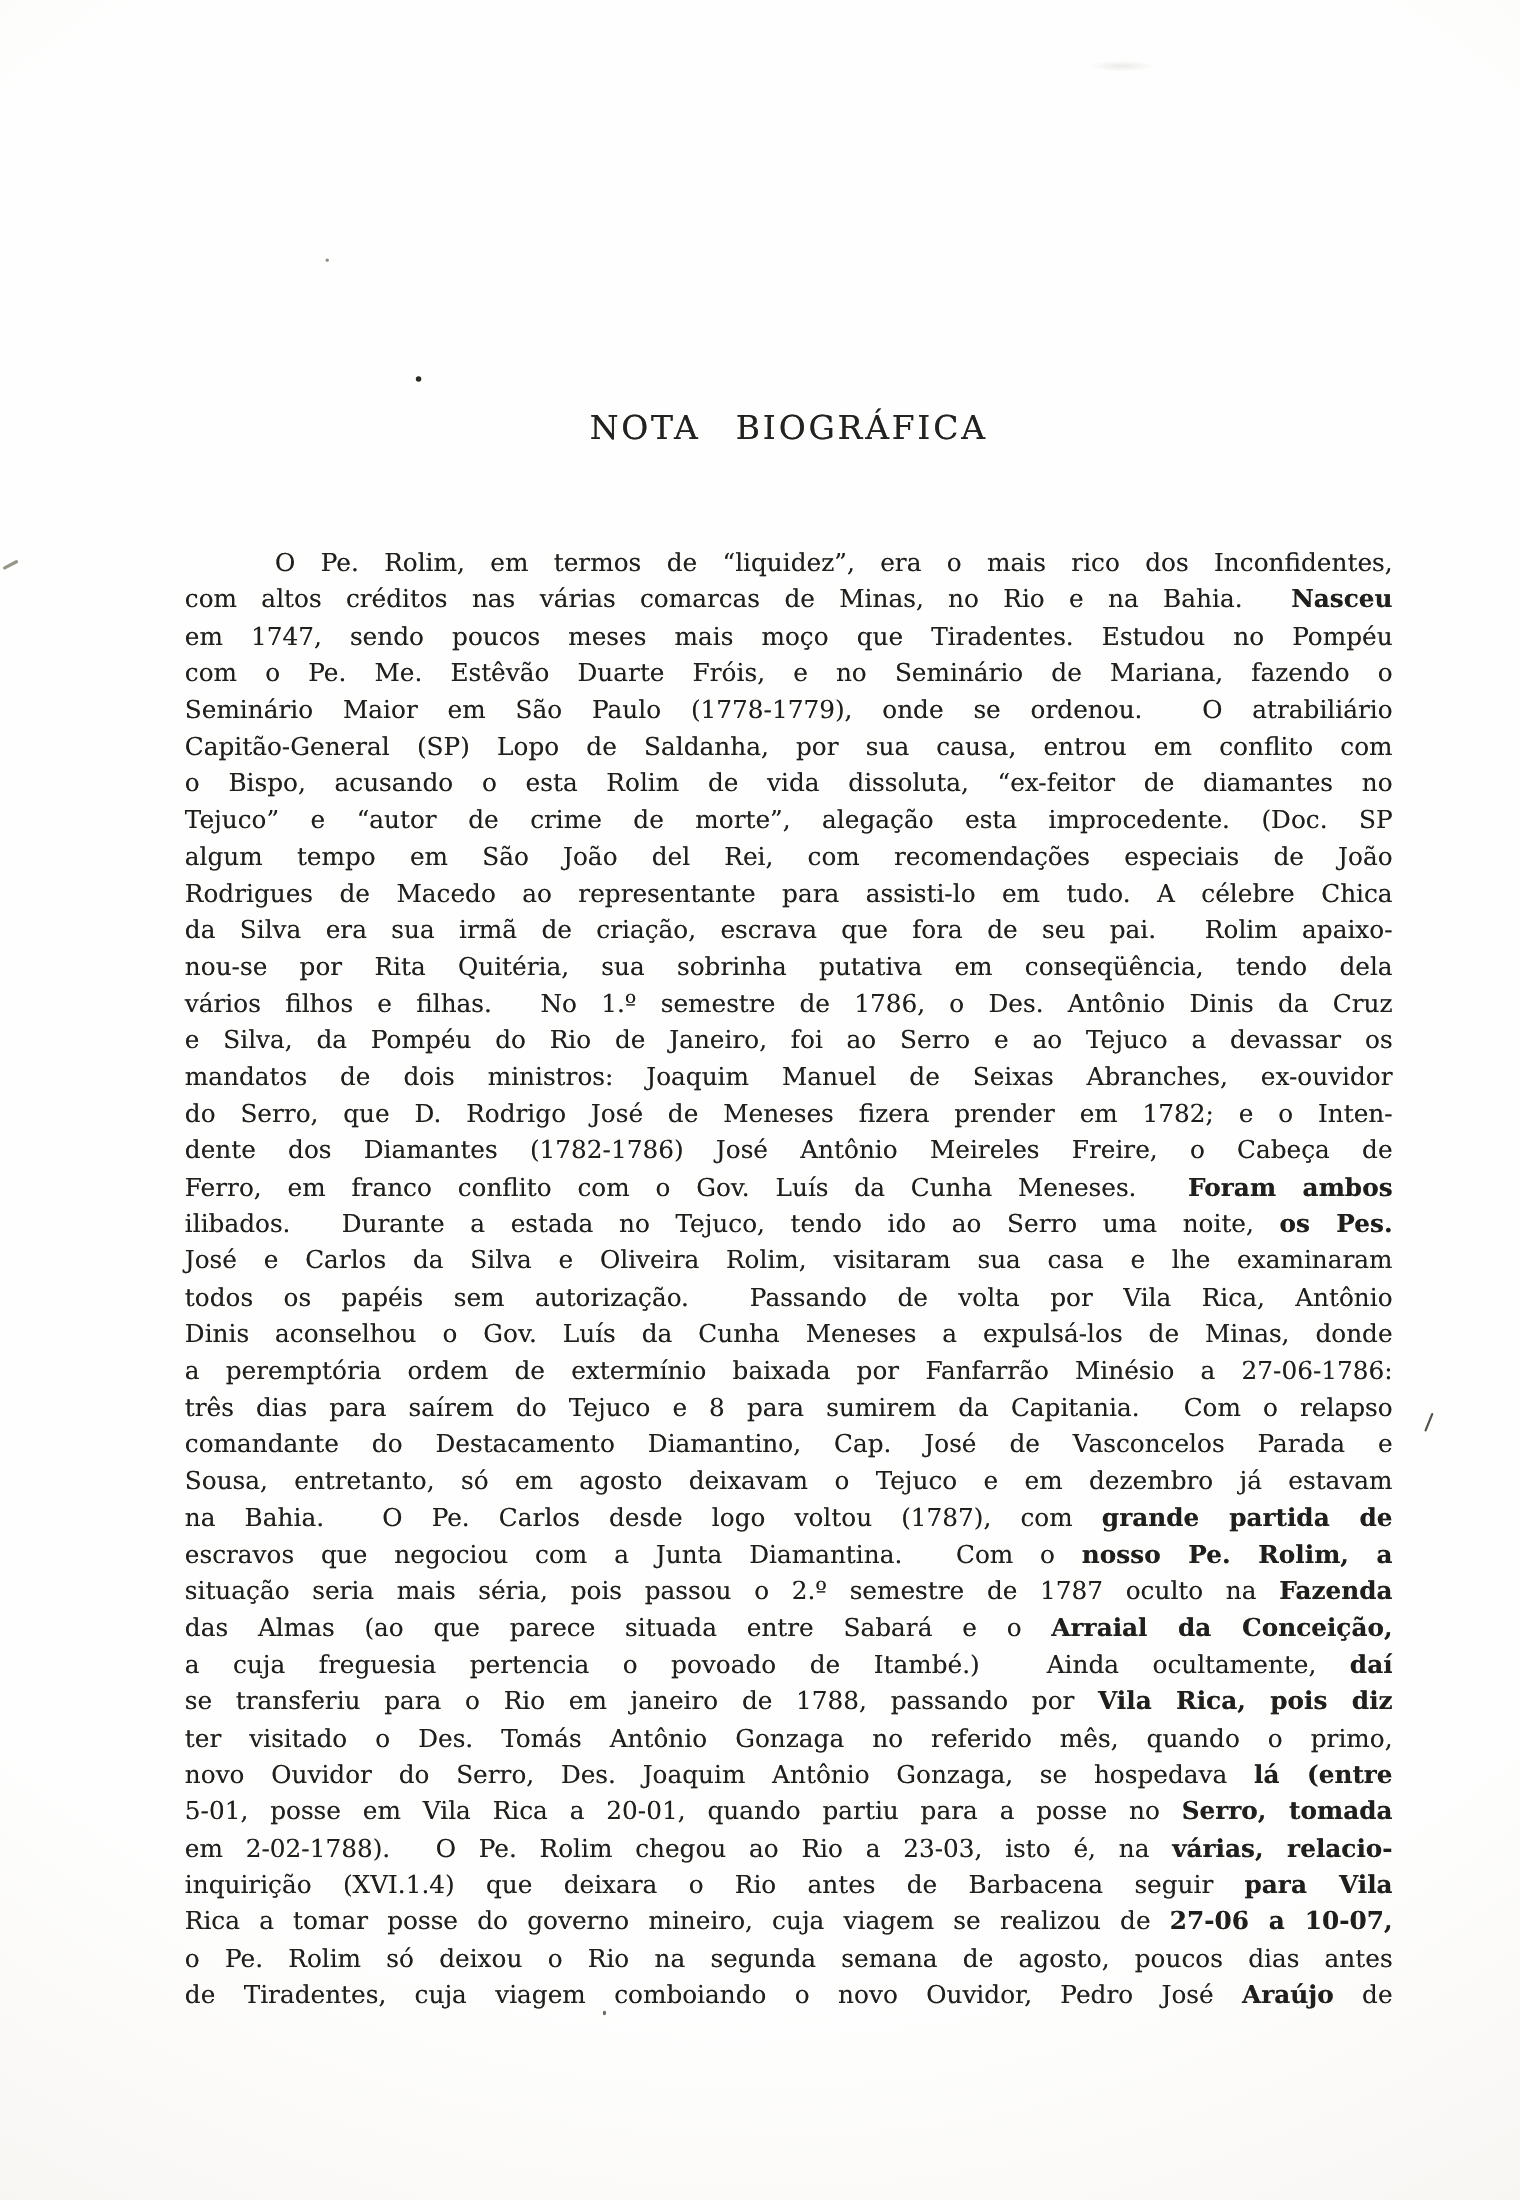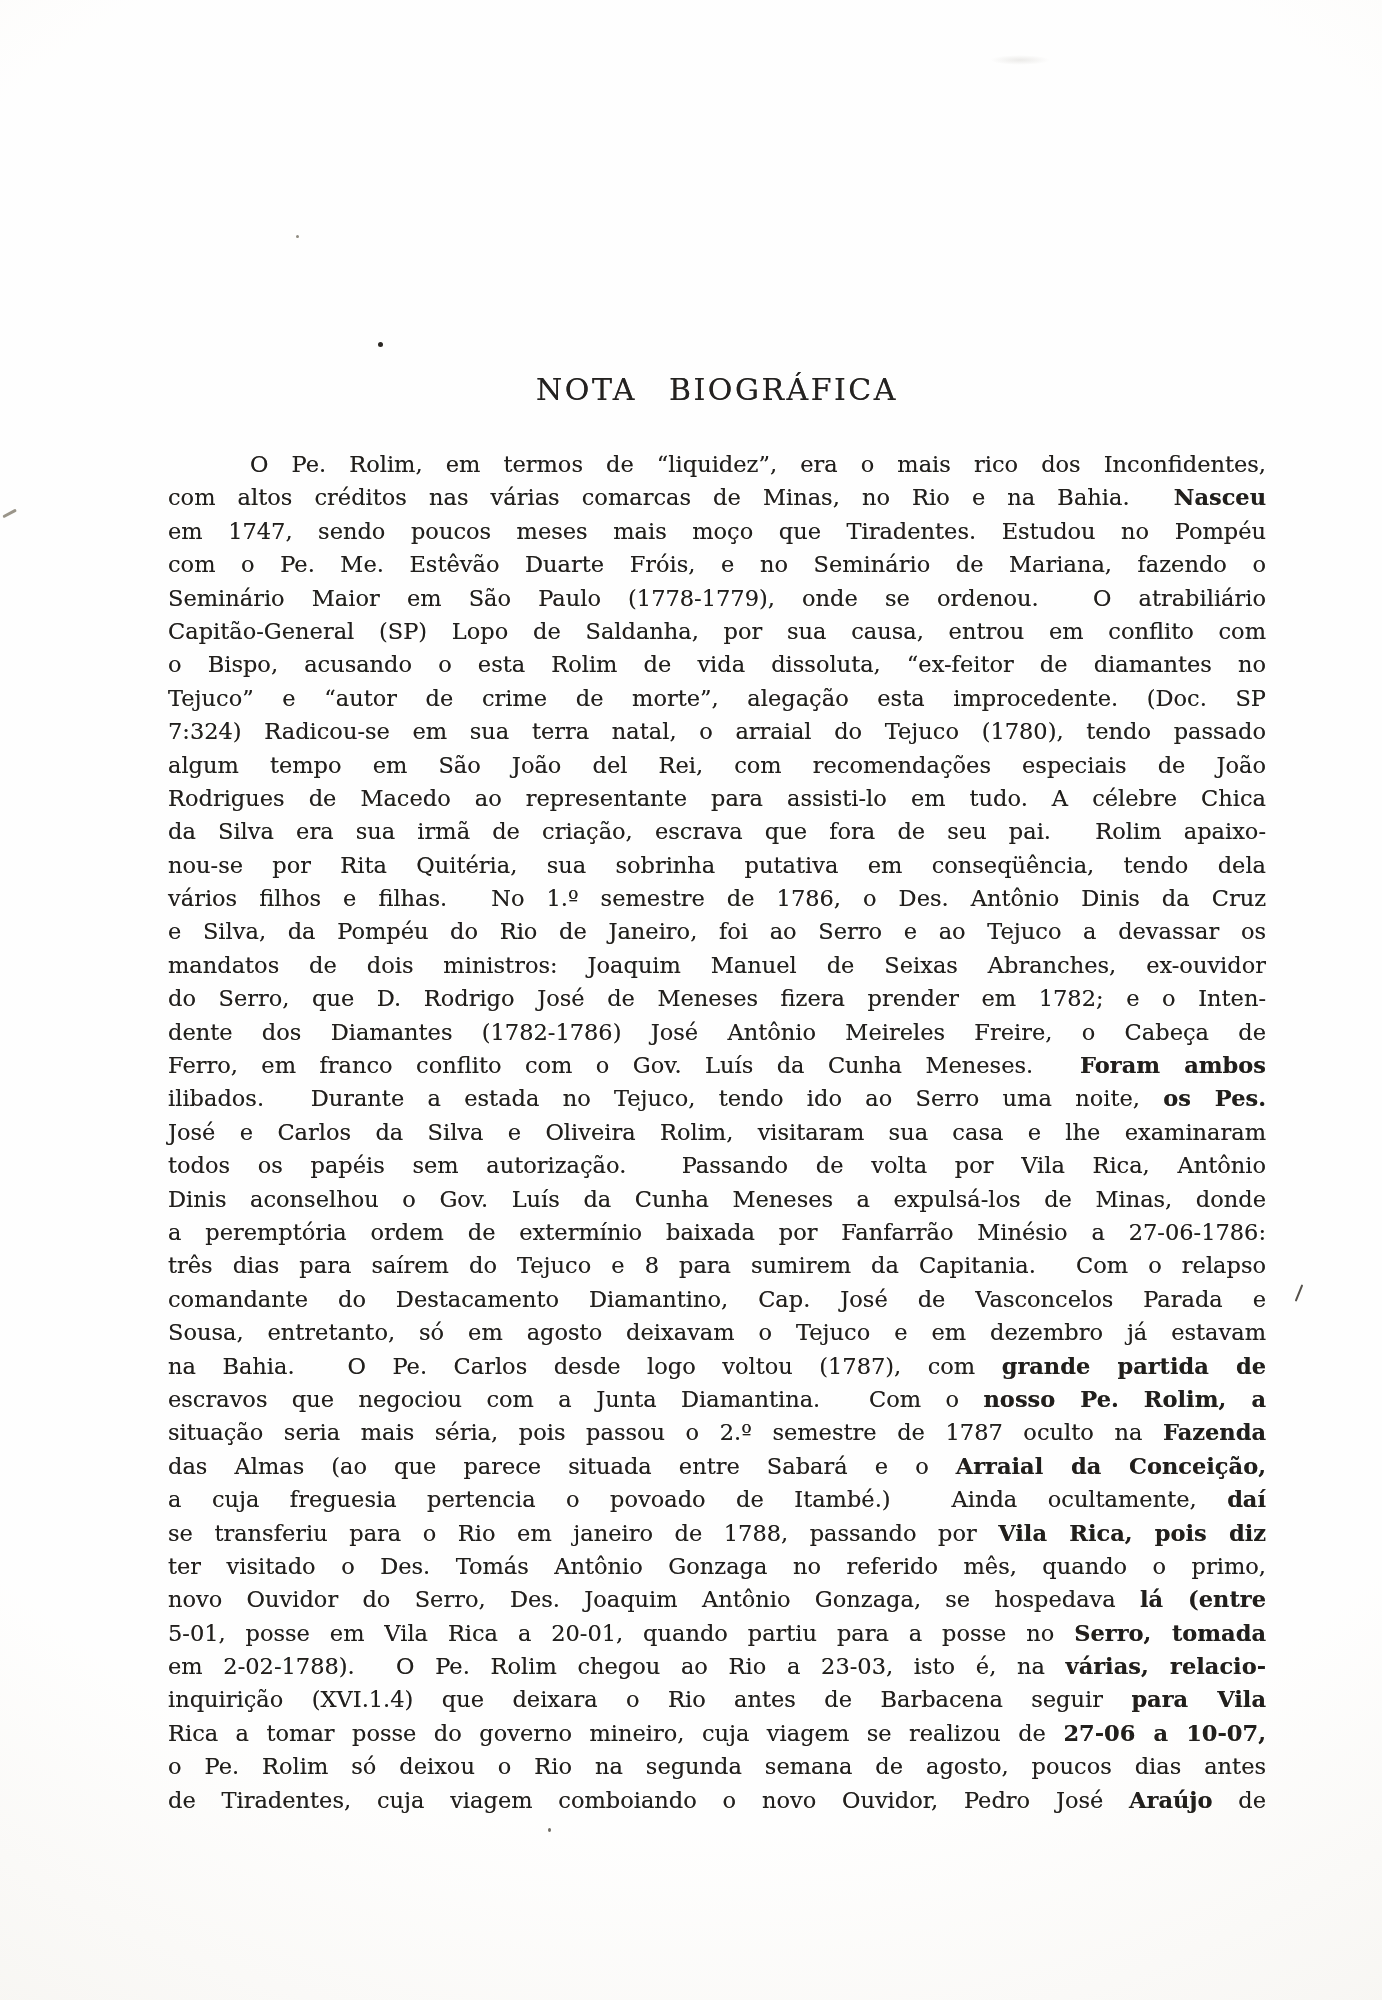--- a/index.html
+++ b/index.html
@@ -24,21 +24,21 @@
   .para {
     position: absolute; left: 168px; top: 448px; width: 1098px;
     color: #211f1c;
   }
   .line {
     font-size: 22.5px; line-height: 33.4px; height: 33.4px;
     text-align: justify; text-align-last: justify;
     white-space: pre-wrap;
     text-shadow: 0 0 0.45px rgba(32,30,26,0.55);
   }
-  .line.indent { padding-left: 82px; }
+  .line.indent { padding-left: 82px; margin-top: 48px; }
   .b { font-weight: bold; }
   .artifact { position: absolute; }
   .dot1 { left: 378px; top: 342px; width: 5px; height: 5px; border-radius: 50%; background: #2b2823; }
   .dot2 { left: 296px; top: 235px; width: 3px; height: 3px; border-radius: 50%; background: #8f8b80; }
   .dot3 { left: 548px; top: 1828px; width: 3px; height: 4px; border-radius: 50%; background: #6f6b62; }
   .slash {
     left: 1298px; top: 1284px; width: 2px; height: 18px;
     background: #55514a; transform: rotate(22deg); border-radius: 1px;
   }
   .tilde {
@@ -63,21 +63,20 @@
 
   <div class="para">
       <div class="line indent"><span>O Pe. Rolim, em termos de “liquidez”, era o mais rico dos Inconfidentes,</span></div>
       <div class="line"><span>com altos créditos nas várias comarcas de Minas, no Rio e na Bahia.  </span><span class="b">Nasceu</span></div>
       <div class="line"><span>em 1747, sendo poucos meses mais moço que Tiradentes. Estudou no Pompéu</span></div>
       <div class="line"><span>com o Pe. Me. Estêvão Duarte Fróis, e no Seminário de Mariana, fazendo o</span></div>
       <div class="line"><span>Seminário Maior em São Paulo (1778-1779), onde se ordenou.  O atrabiliário</span></div>
       <div class="line"><span>Capitão-General (SP) Lopo de Saldanha, por sua causa, entrou em conflito com</span></div>
       <div class="line"><span>o Bispo, acusando o esta Rolim de vida dissoluta, “ex-feitor de diamantes no</span></div>
       <div class="line"><span>Tejuco” e “autor de crime de morte”, alegação esta improcedente. (Doc. SP</span></div>
-      <div class="line"><span>7:324) Radicou-se em sua terra natal, o arraial do Tejuco (1780), tendo passado</span></div>
       <div class="line"><span>algum tempo em São João del Rei, com recomendações especiais de João</span></div>
       <div class="line"><span>Rodrigues de Macedo ao representante para assisti-lo em tudo. A célebre Chica</span></div>
       <div class="line"><span>da Silva era sua irmã de criação, escrava que fora de seu pai.  Rolim apaixo-</span></div>
       <div class="line"><span>nou-se por Rita Quitéria, sua sobrinha putativa em conseqüência, tendo dela</span></div>
       <div class="line"><span>vários filhos e filhas.  No 1.º semestre de 1786, o Des. Antônio Dinis da Cruz</span></div>
       <div class="line"><span>e Silva, da Pompéu do Rio de Janeiro, foi ao Serro e ao Tejuco a devassar os</span></div>
       <div class="line"><span>mandatos de dois ministros: Joaquim Manuel de Seixas Abranches, ex-ouvidor</span></div>
       <div class="line"><span>do Serro, que D. Rodrigo José de Meneses fizera prender em 1782; e o Inten-</span></div>
       <div class="line"><span>dente dos Diamantes (1782-1786) José Antônio Meireles Freire, o Cabeça de</span></div>
       <div class="line"><span>Ferro, em franco conflito com o Gov. Luís da Cunha Meneses.  </span><span class="b">Foram ambos</span></div>

